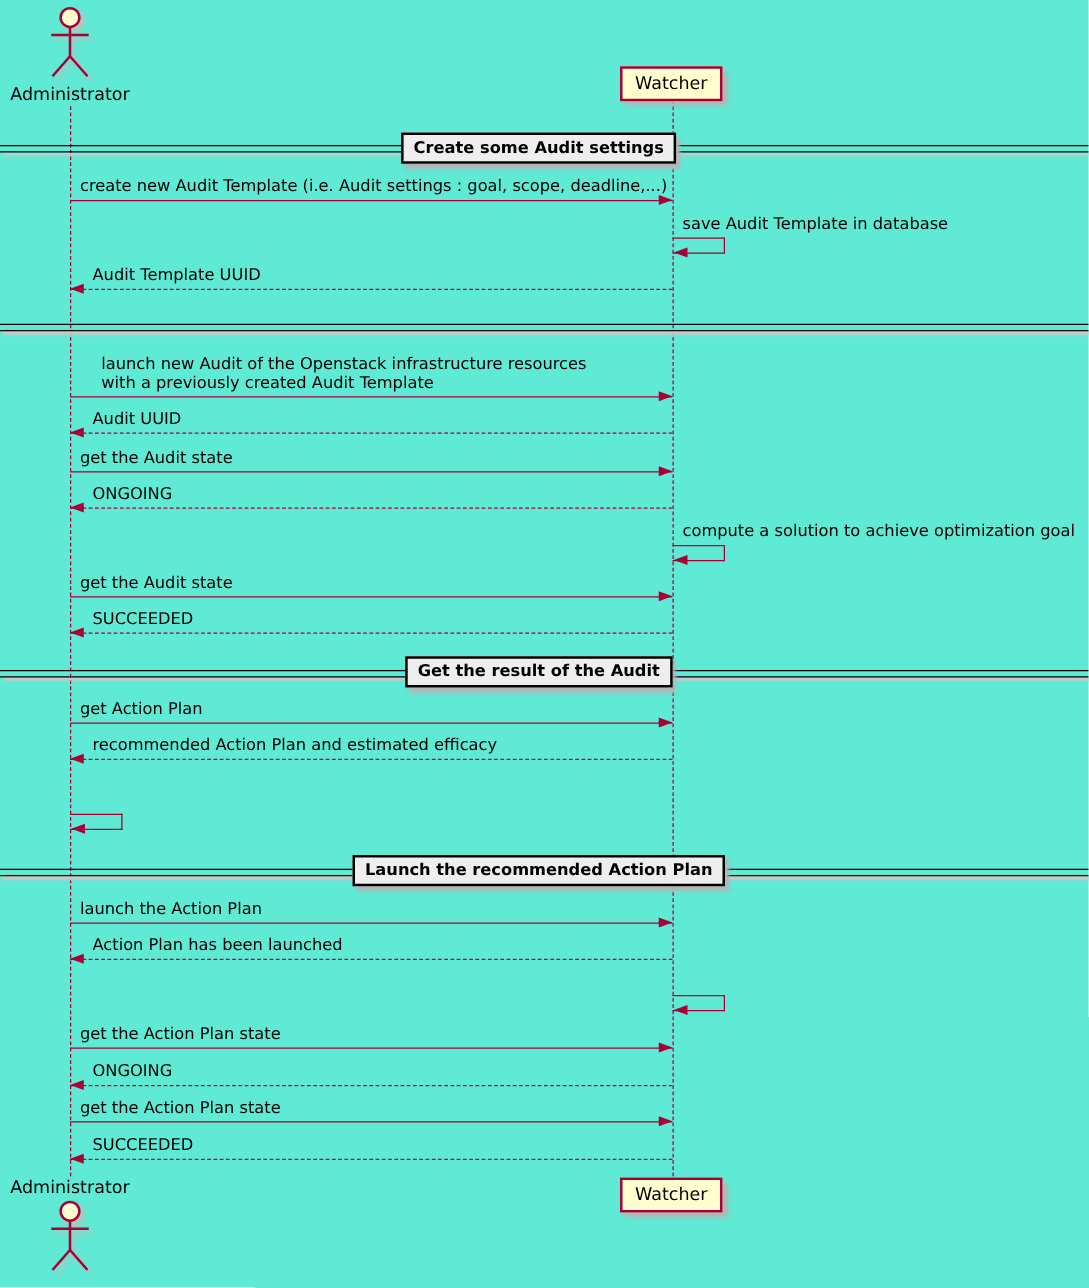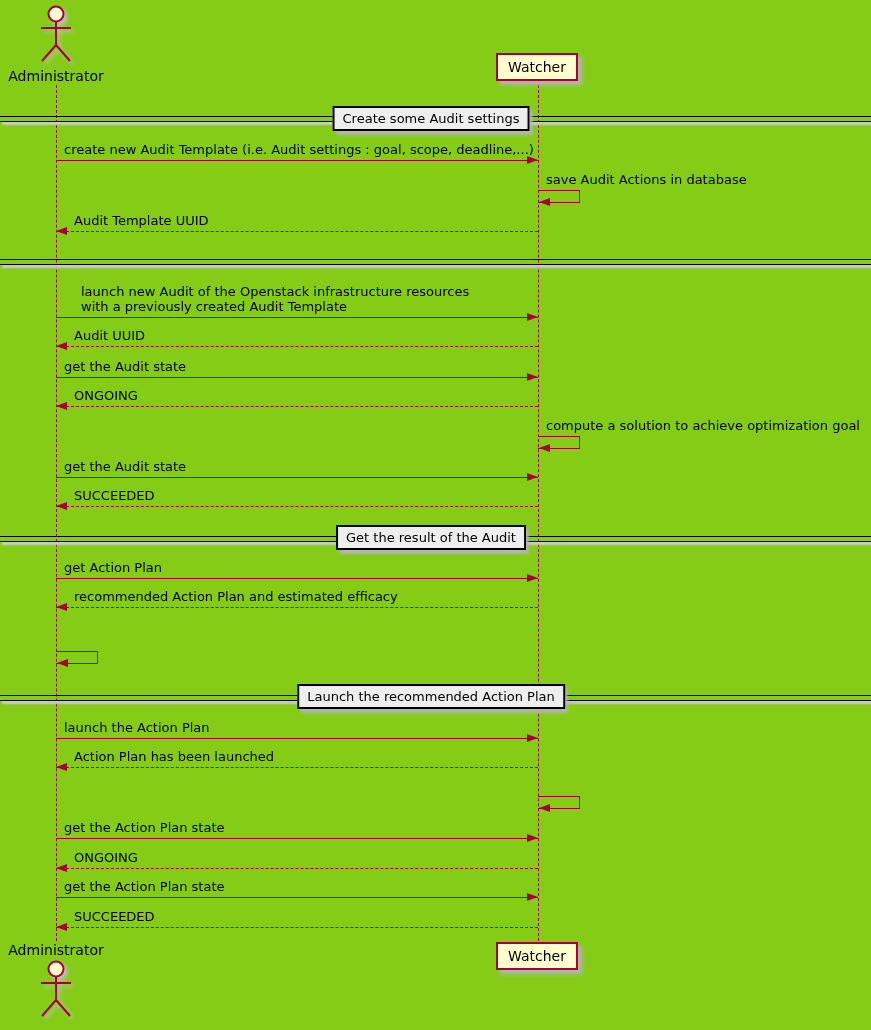--- a/index.html
+++ b/index.html
@@ -1,17 +1,17 @@
 <!DOCTYPE html>
 <html><head>
 <meta charset="utf-8">
 <style>
   html,body{margin:0;padding:0;background:#ffffff;}
   .diagram{
-    position:relative;width:871px;height:1030px;background:#84cc16;
+    position:relative;width:871px;height:1030px;background:#5eead4;
     font-family:"DejaVu Sans","Liberation Sans",sans-serif;color:#000;
     overflow:hidden;
   }
   .lifeline{position:absolute;width:0;border-left:1px dashed #A80036;}
   .actor-svg{position:absolute;filter:drop-shadow(3px 3px 2px #bfbfbf);}
   .actor-label{
     position:absolute;transform:translateX(-50%);font-size:14px;white-space:nowrap;
   }
   .participant{
     position:absolute;transform:translateX(-50%);
@@ -20,21 +20,21 @@
     box-shadow:4px 4px 4px #b5b5b5;
   }
   .divider-lines{
     position:absolute;left:0;width:871px;height:4px;
     border-top:1px solid #000;border-bottom:1px solid #000;
     box-shadow:2px 3px 2px #c9c9c9;
   }
   .divider-label{
     position:absolute;left:431px;transform:translateX(-50%);
     background:#EEEEEE;border:2px solid #000;
-    padding:3px 8px;font-size:13px;font-weight:normal;white-space:nowrap;
+    padding:3px 8px;font-size:13px;font-weight:bold;white-space:nowrap;
     box-shadow:3px 4px 3px #b5b5b5;
   }
   .msg-text{
     position:absolute;font-size:13px;line-height:15px;white-space:pre-line;
   }
   .line-solid{position:absolute;height:0;border-top:1px solid #A80036;}
   .line-dashed{position:absolute;height:0;border-top:1px dashed #A80036;}
   .ah-r{position:absolute;width:0;height:0;
     border-left:11px solid #A80036;border-top:4px solid transparent;border-bottom:4px solid transparent;}
   .ah-l{position:absolute;width:0;height:0;
@@ -61,21 +61,21 @@
 
   <div class="participant" style="left:537px;top:53px">Watcher</div>
 
   <div class="divider-lines" style="top:116px"></div>
   <div class="divider-label" style="top:106px">Create some Audit settings</div>
 
   <div class="msg-text" style="left:64px;top:142px">create new Audit Template (i.e. Audit settings : goal, scope, deadline,...)</div>
   <div class="line-solid" style="left:56px;top:160px;width:482px"></div>
   <div class="ah-r" style="left:527px;top:156px"></div>
 
-  <div class="msg-text" style="left:546px;top:172px">save Audit Actions in database</div>
+  <div class="msg-text" style="left:546px;top:172px">save Audit Template in database</div>
   <div class="self-loop" style="left:538px;top:190px"></div>
   <div class="ah-l" style="left:539px;top:198px"></div>
 
   <div class="msg-text" style="left:74px;top:213px">Audit Template UUID</div>
   <div class="line-dashed" style="left:56px;top:231px;width:482px"></div>
   <div class="ah-l" style="left:56px;top:227px"></div>
 
   <div class="divider-lines" style="top:259px"></div>
 
   <div class="msg-text" style="left:81px;top:284px">launch new Audit of the Openstack infrastructure resources

